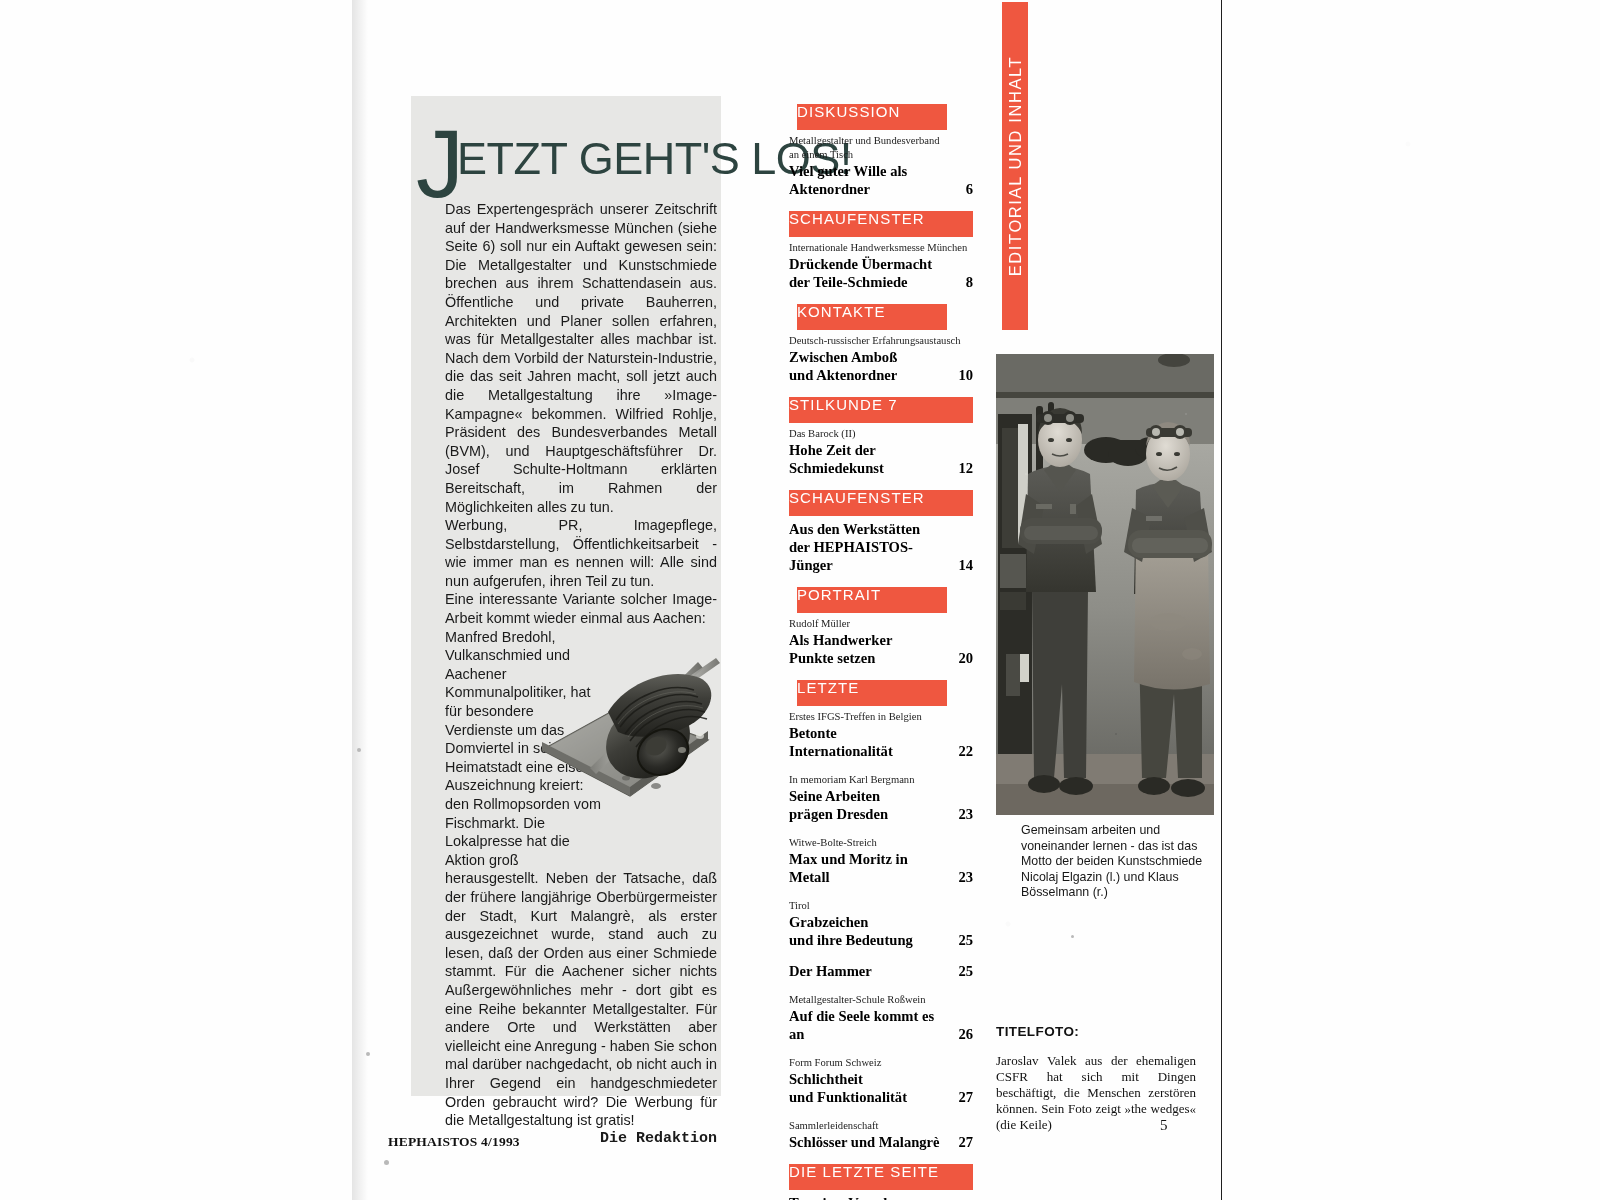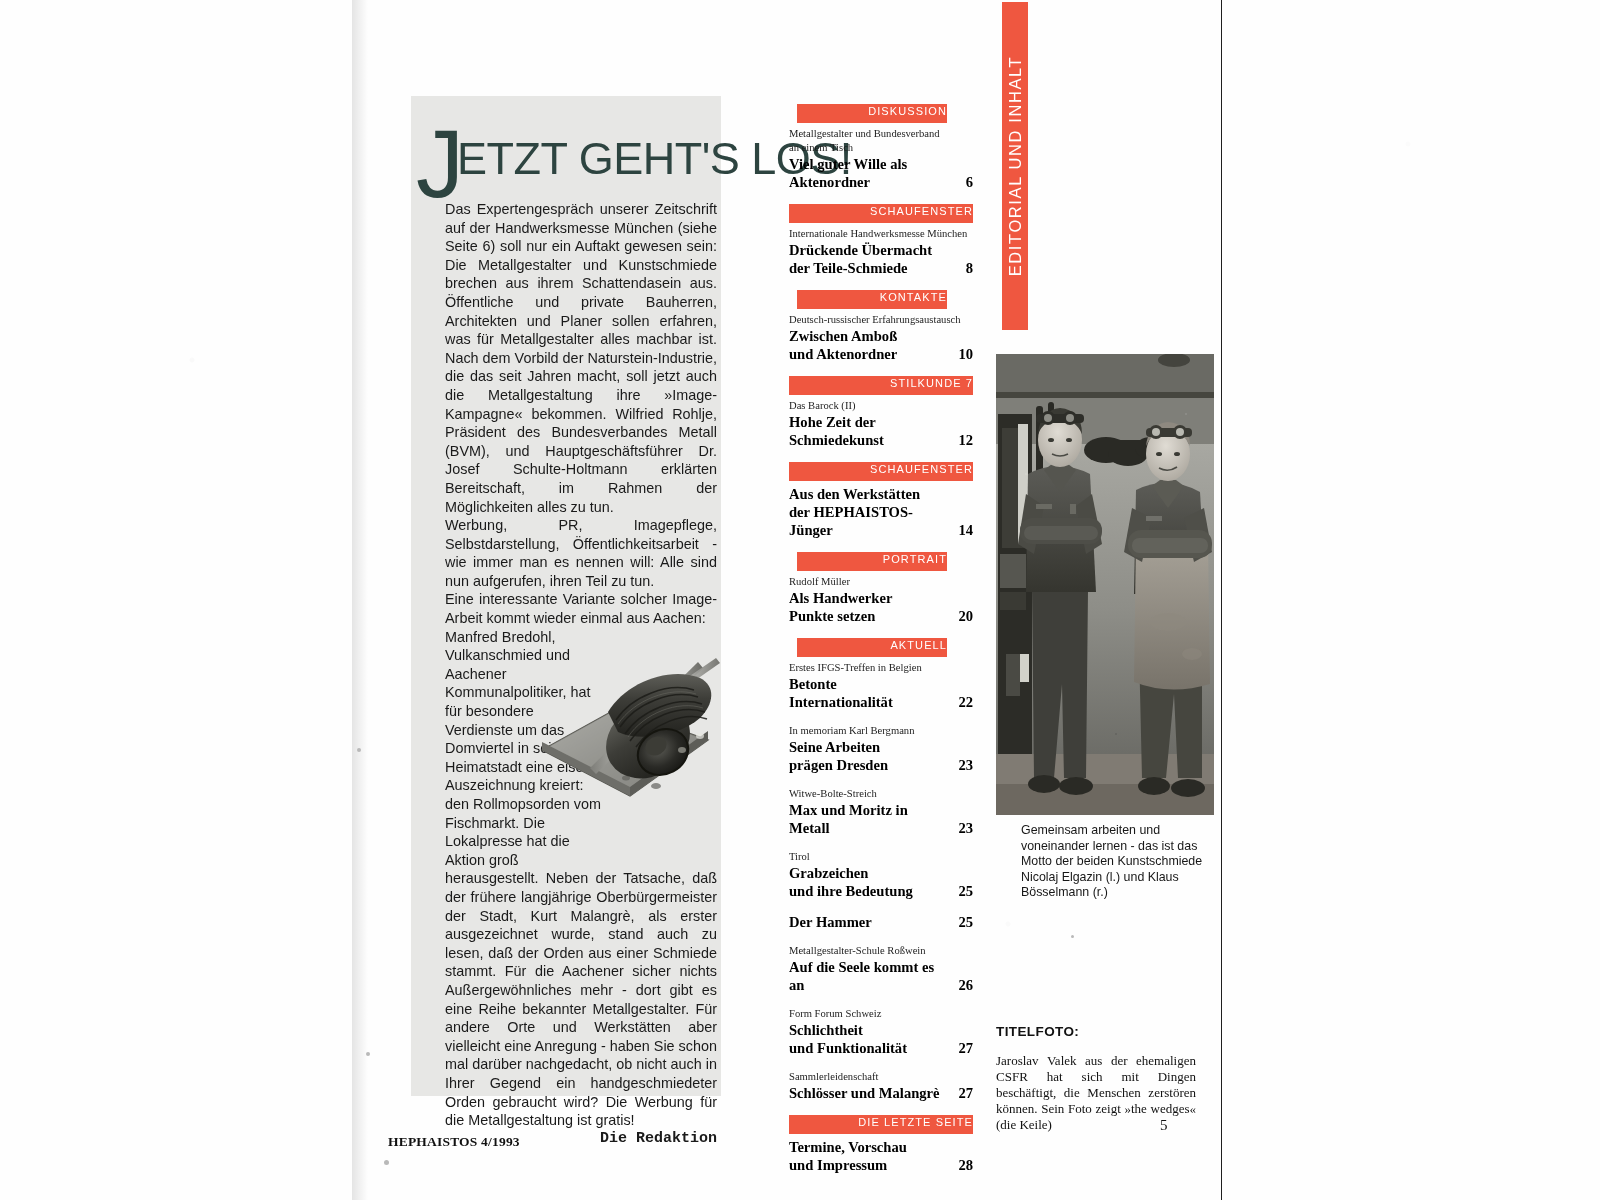--- a/index.html
+++ b/index.html
@@ -119,26 +119,26 @@
     pointer-events: none;
   }
 
   
   .toc {
     position: absolute;
     left: 789px; top: 104px;
     width: 184px;
   }
   .toc-bar {
-    height: 19px;
+    height: 26px;
     background: #ef5740;
     color: #ffffff;
-    font-size: 11px;
+    font-size: 15px;
     letter-spacing: 1.1px;
-    text-align: right;
+    text-align: left;
     line-height: 15px;
     font-family: "Liberation Sans", sans-serif;
     margin-bottom: 4px;
   }
   .toc-bar.narrow { width: 150px; margin-left: 8px; }
   .toc-group { margin-bottom: 5px; }
   .toc-kicker {
     font-family: "Liberation Serif", serif;
     font-size: 10.6px;
     line-height: 14px;
@@ -402,21 +402,21 @@
       <div class="toc-item">
         <div class="toc-kicker">Rudolf Müller</div>
         <div class="toc-entry">
           <span class="tl">Als Handwerker</span>
           <span class="tl">Punkte setzen</span>
           <span class="pg">20</span>
         </div>
       </div>
     </div>
     <div class="toc-group">
-      <div class="toc-bar narrow">AKTUELL</div>
+      <div class="toc-bar narrow">LETZTE</div>
       <div class="toc-item">
         <div class="toc-kicker">Erstes IFGS-Treffen in Belgien</div>
         <div class="toc-entry">
           <span class="tl">Betonte Internationalität</span>
           <span class="pg">22</span>
         </div>
       </div>
       <div class="toc-item">
         <div class="toc-kicker">In memoriam Karl Bergmann</div>
         <div class="toc-entry">

